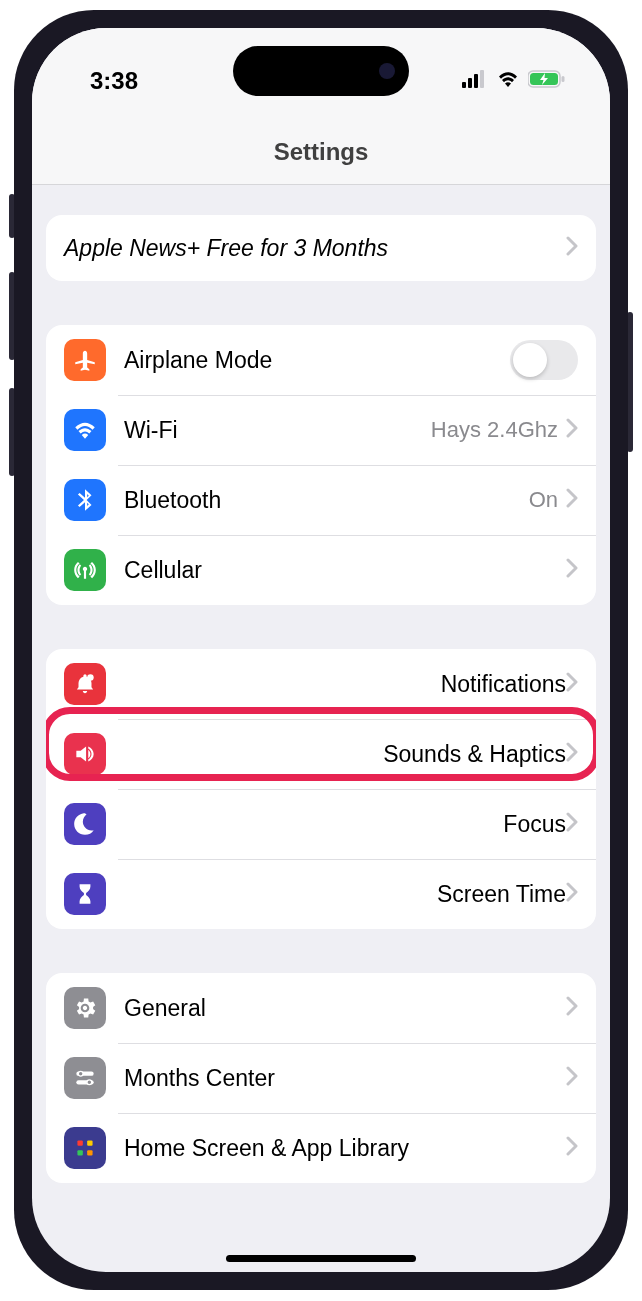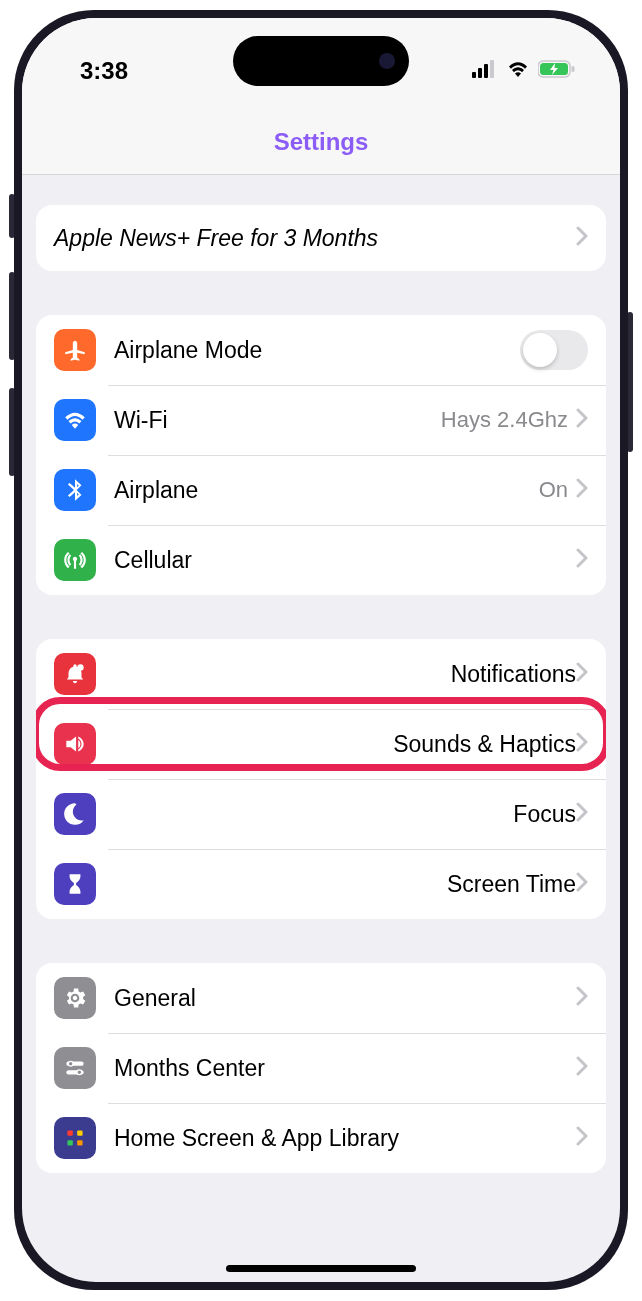--- a/index.html
+++ b/index.html
@@ -9,21 +9,21 @@
     width: 642px;
     height: 1301px;
     position: relative;
   }
   .phone-frame {
     position: absolute;
     left: 14px; top: 10px;
     width: 614px; height: 1280px;
     background: #1a1824;
     border-radius: 80px;
-    padding: 8px;
+    padding: 18px;
   }
   .phone-inner {
     width: 100%; height: 100%;
     background: #efeff4;
     border-radius: 74px;
     overflow: hidden;
     position: relative;
   }
   .side-btn {
     position: absolute;
@@ -54,21 +54,21 @@
     padding: 20px 44px 0 58px;
     background:#f7f7f8;
   }
   .status-time { font-size: 24px; font-weight: 600; color:#000; }
   .status-icons { display:flex; align-items:center; gap:8px; }
 
   .nav-title {
     background:#f7f7f8;
     text-align:center;
     font-size:24px; font-weight:600;
-    color:#8b5cf6;
+    color:#404040;
     padding: 24px 0 18px;
     border-bottom:1px solid #d6d6d9;
   }
 
   .scroll {
     background:#efeff4;
     padding: 30px 14px 0;
   }
 
   .group {
@@ -238,21 +238,21 @@
           <span class="chevron"><svg viewBox="0 0 12 20">
                 <path d="M2 2 L10 10 L2 18" stroke="currentColor" stroke-width="3" fill="none" stroke-linecap="round" stroke-linejoin="round"></path>
               </svg></span>
         </div>
         <div class="row">
           <div class="icon-wrap bg-blue2">
             <svg viewBox="0 0 24 24">
                 <path fill="#fff" d="M12 2 L12 10 L7 5.5 L5.5 7 L11 12 L5.5 17 L7 18.5 L12 14 L12 22 L18 16.5 L13.5 12 L18 7.5 Z M14 6.5 L15.5 8 L14 9.5 Z M14 14.5 L15.5 16 L14 17.5 Z"></path>
               </svg>
           </div>
-          <div class="label">Airplane</div>
+          <div class="label">Bluetooth</div>
           <div class="value">On</div>
           <span class="chevron"><svg viewBox="0 0 12 20">
                 <path d="M2 2 L10 10 L2 18" stroke="currentColor" stroke-width="3" fill="none" stroke-linecap="round" stroke-linejoin="round"></path>
               </svg></span>
         </div>
         <div class="row">
           <div class="icon-wrap bg-green">
             <svg viewBox="0 0 24 24">
                 <path fill="#fff" d="M12 9 C13.1 9 14 9.9 14 11 C14 11.7 13.6 12.4 13 12.7 L13 20 L11 20 L11 12.7 C10.4 12.4 10 11.7 10 11 C10 9.9 10.9 9 12 9 Z M7 6 C5.2 7.4 4 9.5 4 12 C4 14.5 5.2 16.6 7 18 L5.5 19.5 C3.3 17.7 2 15 2 12 C2 9 3.3 6.3 5.5 4.5 Z M17 6 L18.5 4.5 C20.7 6.3 22 9 22 12 C22 15 20.7 17.7 18.5 19.5 L17 18 C18.8 16.6 20 14.5 20 12 C20 9.5 18.8 7.4 17 6 Z M8.5 8 C7.6 8.9 7 10.4 7 12 C7 13.6 7.6 15.1 8.5 16 L7.2 17.3 C5.9 16 5 14.1 5 12 C5 9.9 5.9 8 7.2 6.7 Z M15.5 8 L16.8 6.7 C18.1 8 19 9.9 19 12 C19 14.1 18.1 16 16.8 17.3 L15.5 16 C16.4 15.1 17 13.6 17 12 C17 10.4 16.4 8.9 15.5 8 Z"></path>
               </svg>

